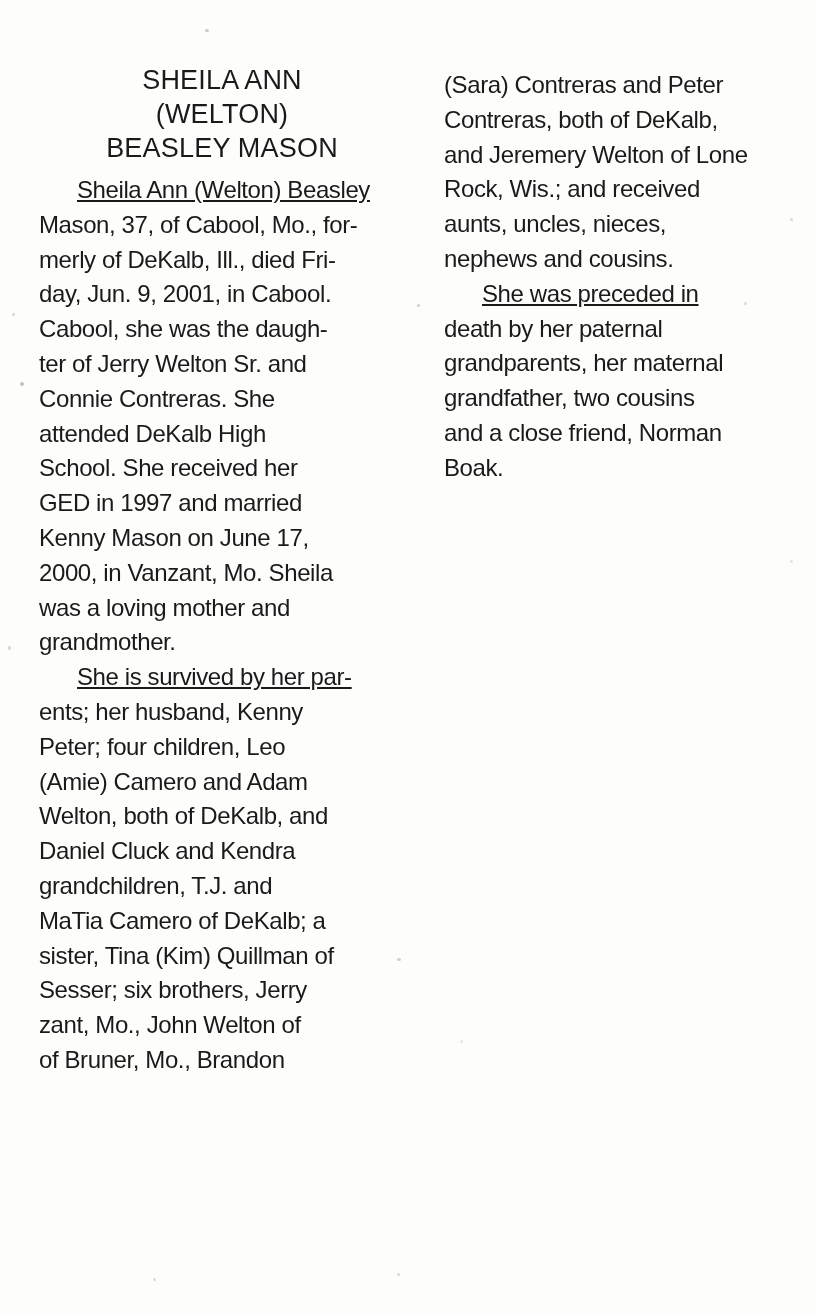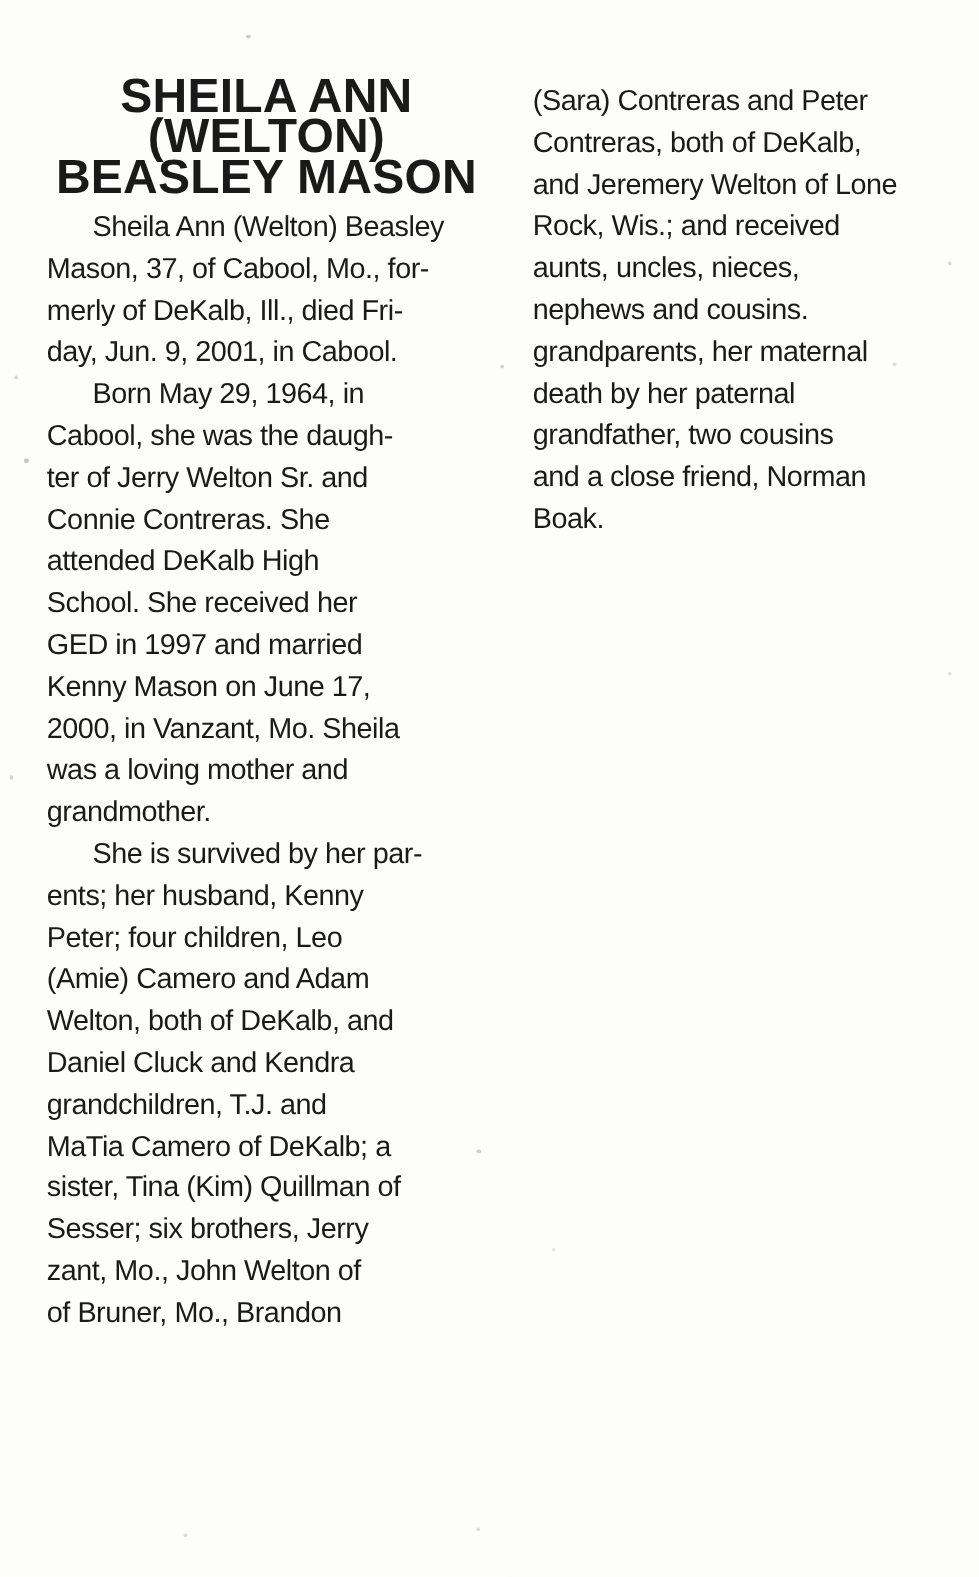--- a/index.html
+++ b/index.html
@@ -29,23 +29,23 @@
   }
   .col-right {
     left: 444px;
     top: 68px;
     width: 366px;
   }
   .title {
     margin: 0 0 8px 0;
     padding: 0;
     text-align: center;
-    font-size: 40px;
+    font-size: 27px;
     line-height: 34px;
-    font-weight: bold;
+    font-weight: normal;
     letter-spacing: 0.2px;
   }
   .title-line {
     display: block;
     white-space: nowrap;
   }
   .body-text {
     font-size: 24px;
     line-height: 34.8px;
     letter-spacing: -0.4px;
@@ -54,20 +54,21 @@
   .para {
     margin: 0;
     padding: 0;
   }
   .line {
     display: block;
     white-space: nowrap;
   }
   .line.indent {
     padding-left: 38px;
+    text-decoration: underline;
   }
   .speck {
     position: absolute;
     background: #8a8a8a;
     border-radius: 50%;
     pointer-events: none;
   }
 </style>
 </head>
 <body>
@@ -81,21 +82,20 @@
       <span class="title-line">BEASLEY MASON</span>
     </h1>
     <div class="body-text">
         <p class="para">
           <span class="line indent">Sheila Ann (Welton) Beasley</span>
           <span class="line">Mason, 37, of Cabool, Mo., for-</span>
           <span class="line">merly of DeKalb, Ill., died Fri-</span>
           <span class="line">day, Jun. 9, 2001, in Cabool.</span>
         </p>
         <p class="para">
-          <span class="line indent">Born May 29, 1964, in</span>
           <span class="line">Cabool, she was the daugh-</span>
           <span class="line">ter of Jerry Welton Sr. and</span>
           <span class="line">Connie Contreras. She</span>
           <span class="line">attended DeKalb High</span>
           <span class="line">School. She received her</span>
           <span class="line">GED in 1997 and married</span>
           <span class="line">Kenny Mason on June 17,</span>
           <span class="line">2000, in Vanzant, Mo. Sheila</span>
           <span class="line">was a loving mother and</span>
           <span class="line">grandmother.</span>
@@ -121,22 +121,23 @@
     <div class="body-text">
         <p class="para">
           <span class="line">(Sara) Contreras and Peter</span>
           <span class="line">Contreras, both of DeKalb,</span>
           <span class="line">and Jeremery Welton of Lone</span>
           <span class="line">Rock, Wis.; and received</span>
           <span class="line">aunts, uncles, nieces,</span>
           <span class="line">nephews and cousins.</span>
         </p>
         <p class="para">
+          <span class="line indent">She was preceded in</span>
+          <span class="line">death by her paternal</span>
           <span class="line">grandparents, her maternal</span>
-          <span class="line">death by her paternal</span>
           <span class="line">grandfather, two cousins</span>
           <span class="line">and a close friend, Norman</span>
           <span class="line">Boak.</span>
         </p>
       </div>
   </div>
 
   <div class="speck" style="left:205px; top:29px;  width:4px; height:3px; opacity:.45;"></div>
   <div class="speck" style="left:12px;  top:313px; width:3px; height:3px; opacity:.35;"></div>
   <div class="speck" style="left:20px;  top:382px; width:4px; height:4px; opacity:.5;"></div>

